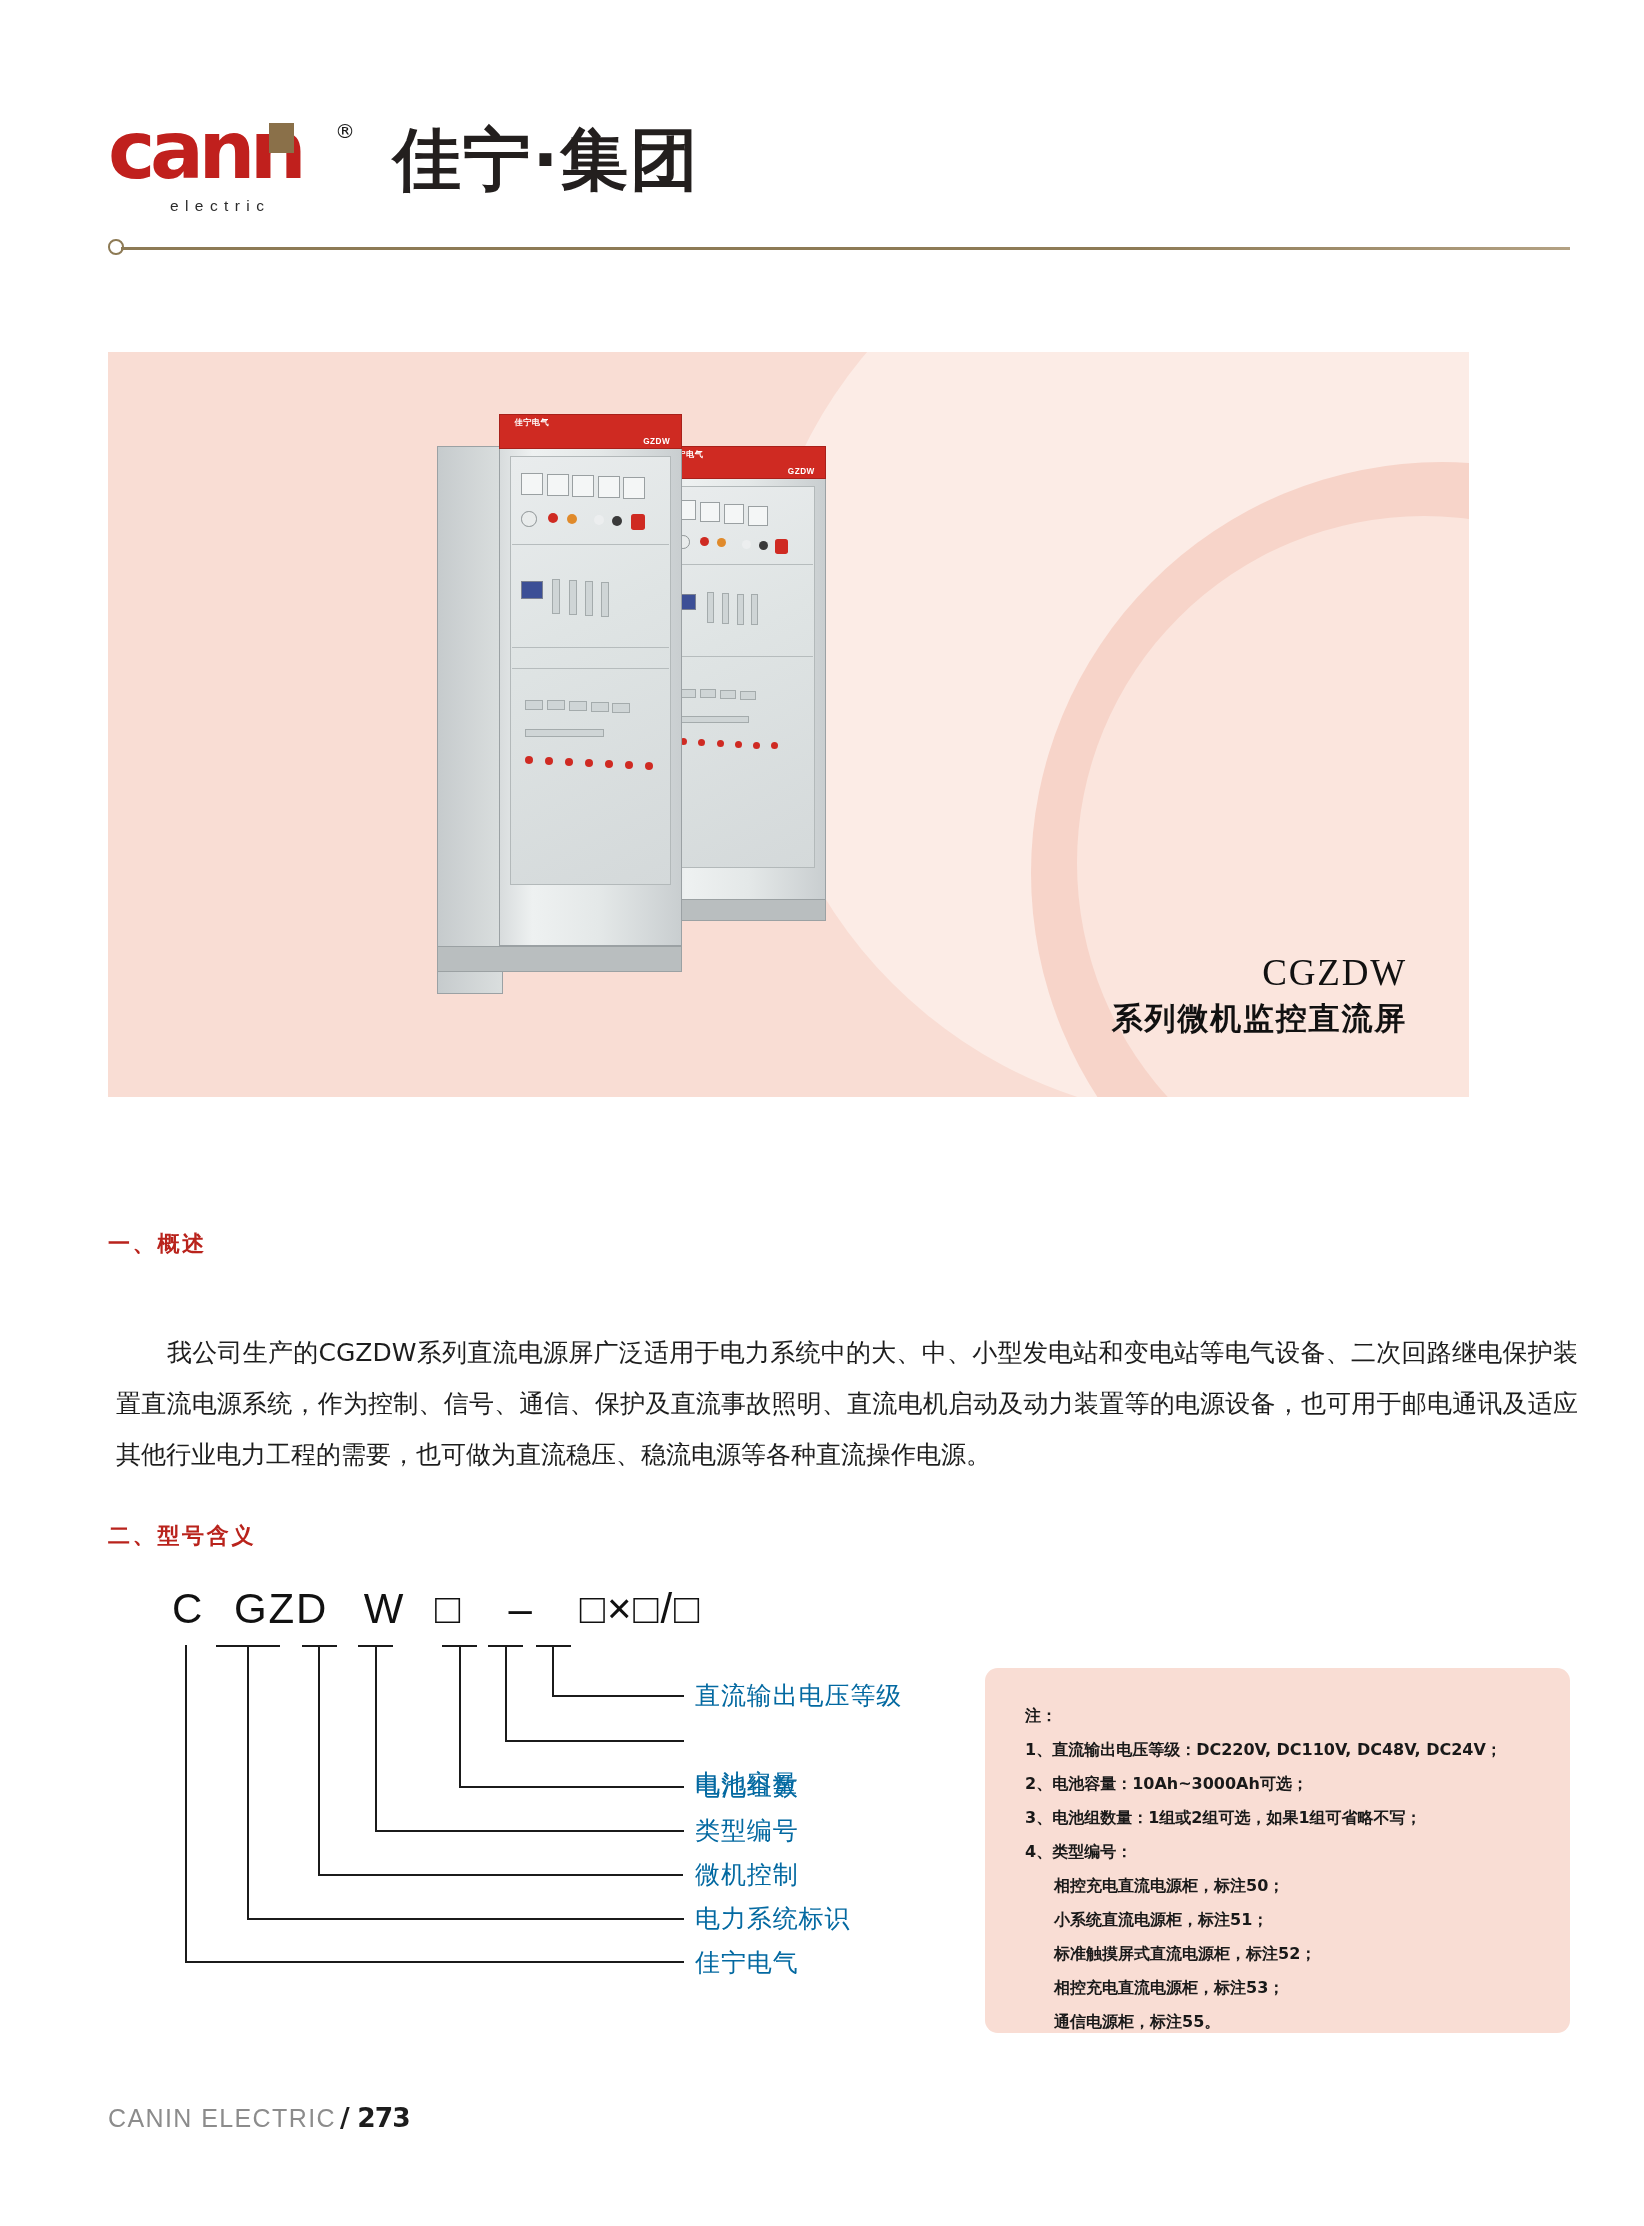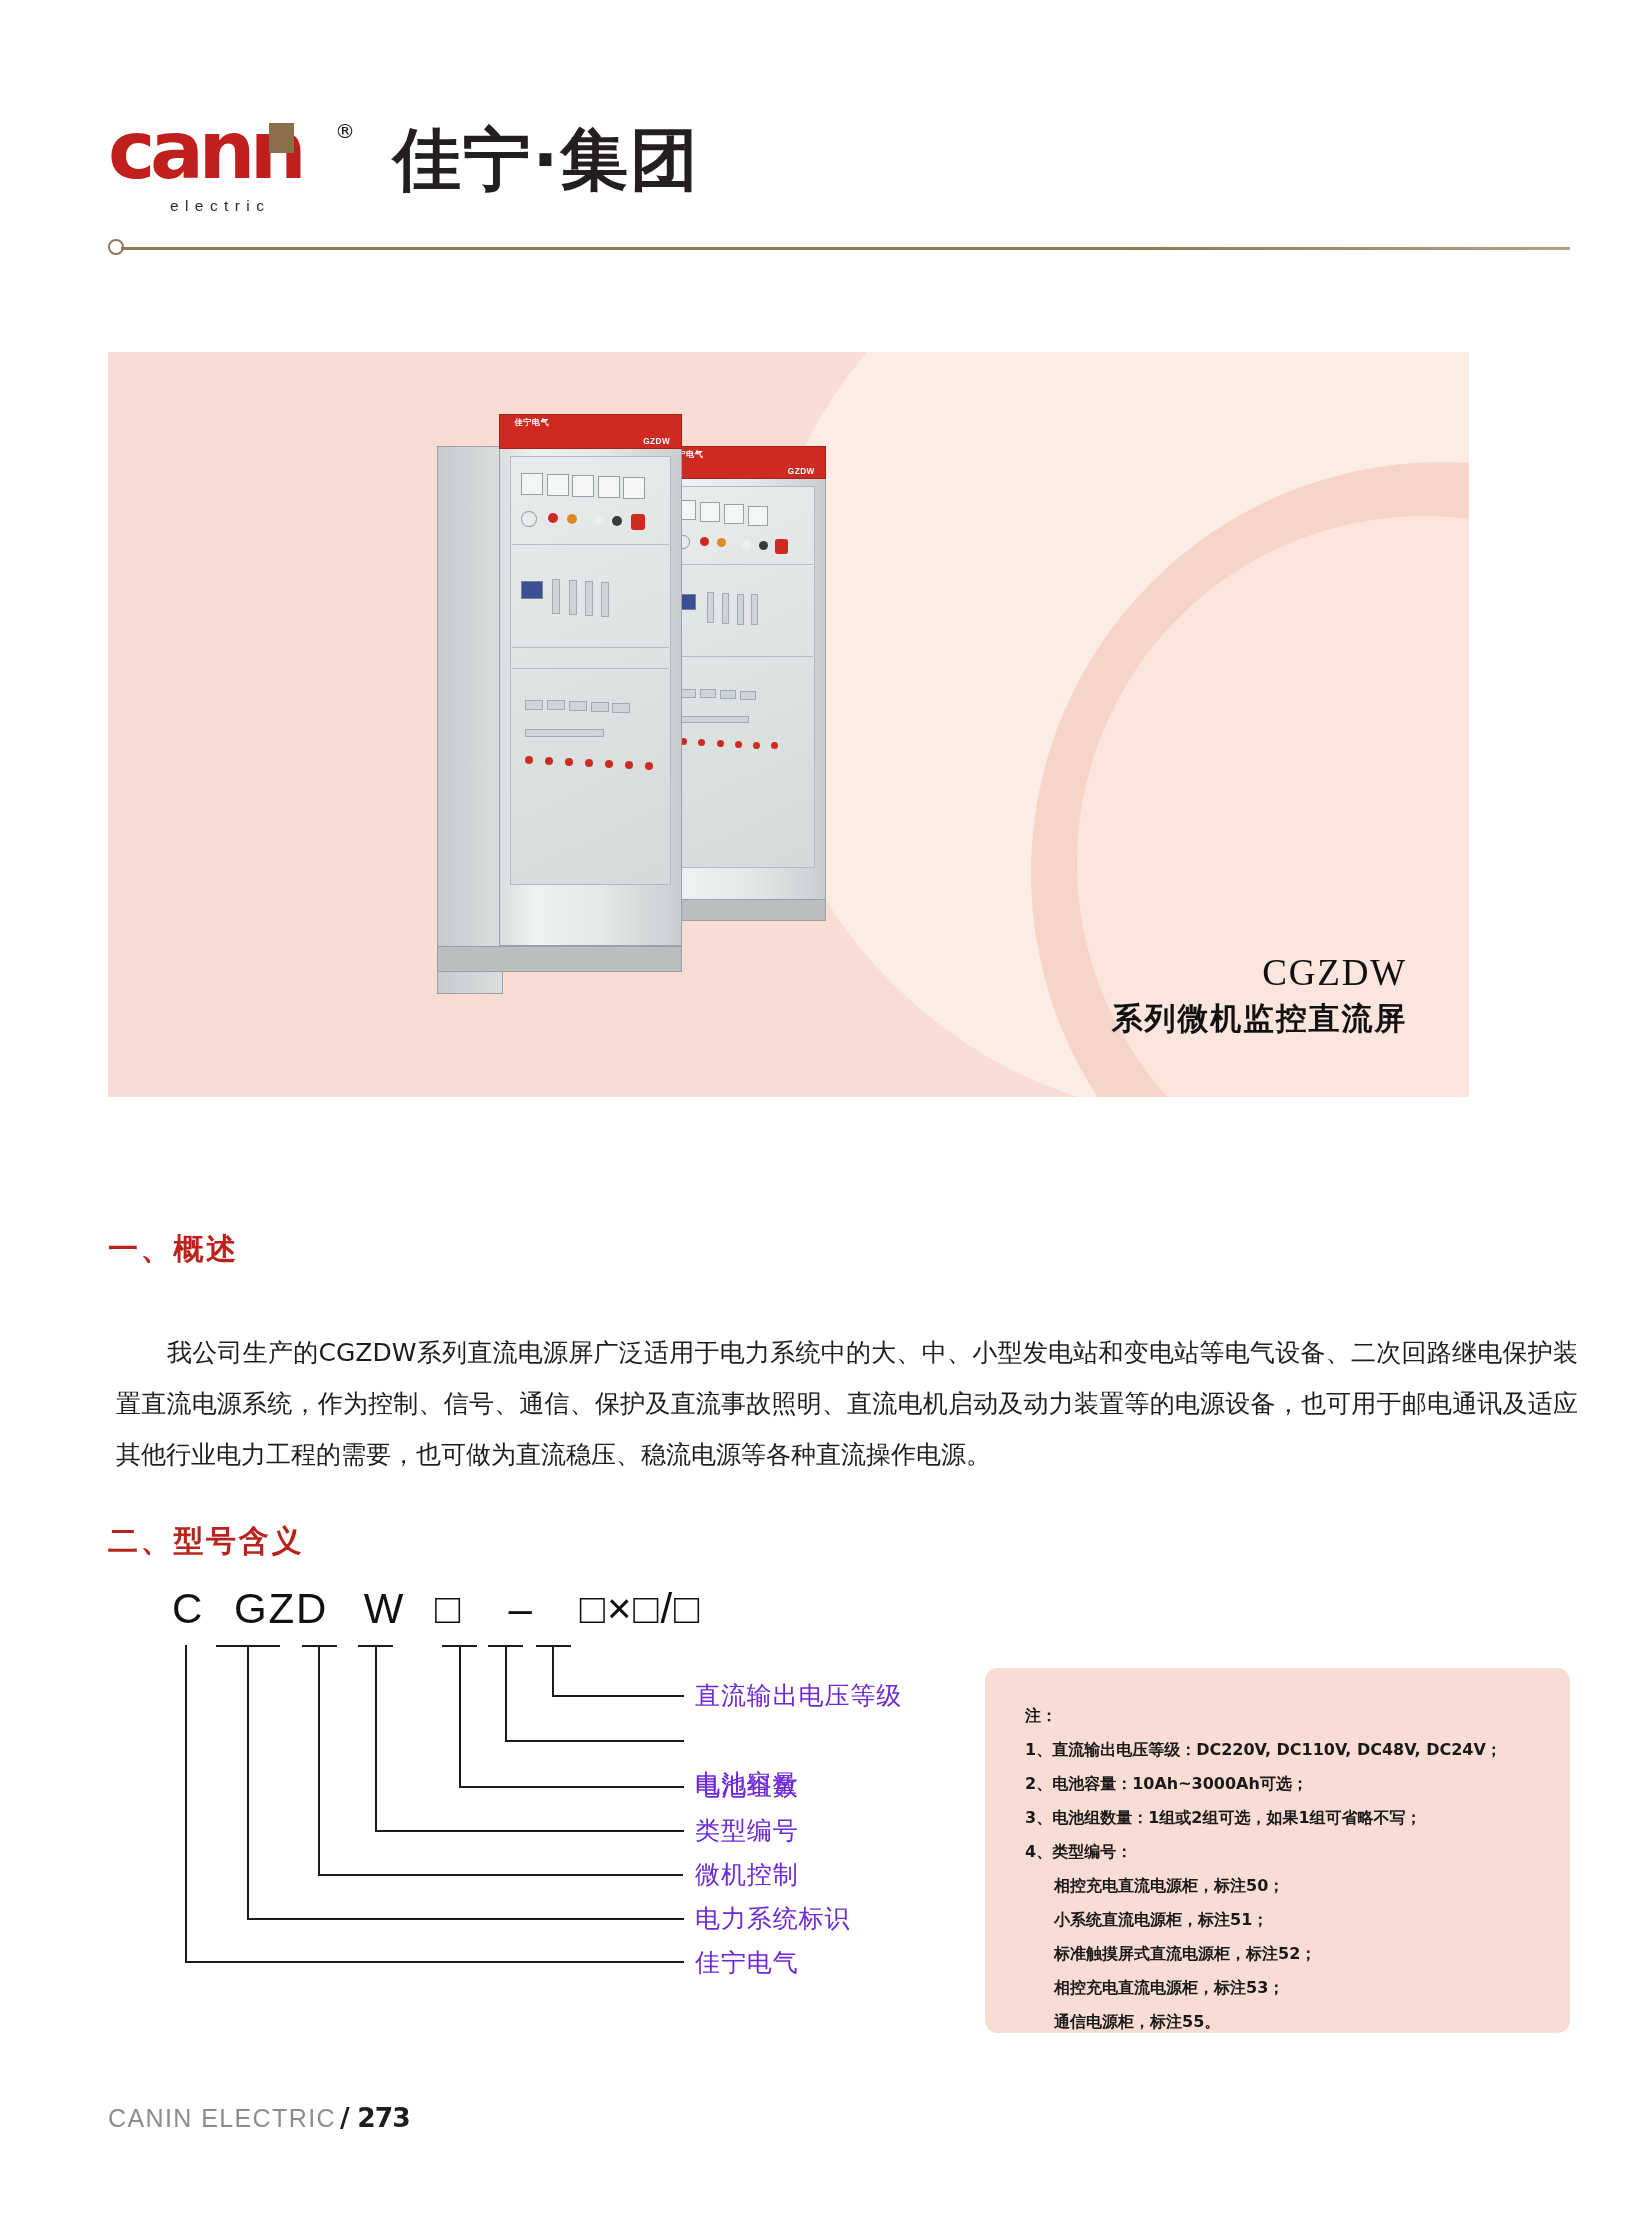--- a/index.html
+++ b/index.html
@@ -104,21 +104,21 @@
   .hline{position:absolute;background:#b6bcbd;height:0.9px;}
   .lcd{position:absolute;background:#3c4f96;border:0.9px solid #7b8192;box-sizing:border-box;}
   .smallbar{position:absolute;background:#cfd5d6;border:0.9px solid #a4abac;box-sizing:border-box;}
   .led{position:absolute;border-radius:50%;background:#cf2a22;}
   .plinth{position:absolute;background:#b9bebf;border:0.9px solid #9ba1a3;box-sizing:border-box;}
 
   
   .sec-title{
     position:absolute;
     font-family:"DejaVu Sans",sans-serif;
-    font-size:30px;font-weight:700;color:#b9231c;letter-spacing:2.7px;
+    font-size:22px;font-weight:700;color:#b9231c;letter-spacing:2.7px;
   }
   .body-p{
     position:absolute;left:108px;width:1462px;
     font-family:"DejaVu Sans",sans-serif;
     font-size:25px;color:#1d1d1d;line-height:51px;
     text-align:justify;text-justify:inter-ideograph;
     text-indent:51px;
   }
 
   
@@ -128,21 +128,21 @@
     font-family:"Liberation Sans",sans-serif;
     font-size:42px;color:#111;letter-spacing:1.8px;white-space:nowrap;
   }
   .code-row span{margin-right:3.7px;}
   .leader{position:absolute;background:#1b1b1b;}
   .vline{width:1.8px;}
   .hzline{height:1.8px;}
   .mlabel{
     position:absolute;
     font-family:"DejaVu Sans",sans-serif;
-    font-size:25px;color:#6d28d9;white-space:nowrap;letter-spacing:0.9px;
+    font-size:25px;color:#0369a1;white-space:nowrap;letter-spacing:0.9px;
   }
 
   
   .notebox{
     position:absolute;left:985px;top:1668px;width:585px;height:365px;
     background:#f9ddd4;border-radius:12.8px;
   }
   .notebox .nb-inner{position:absolute;left:40px;top:31px;right:24px;}
   .nb-line{
     font-family:"DejaVu Sans",sans-serif;

